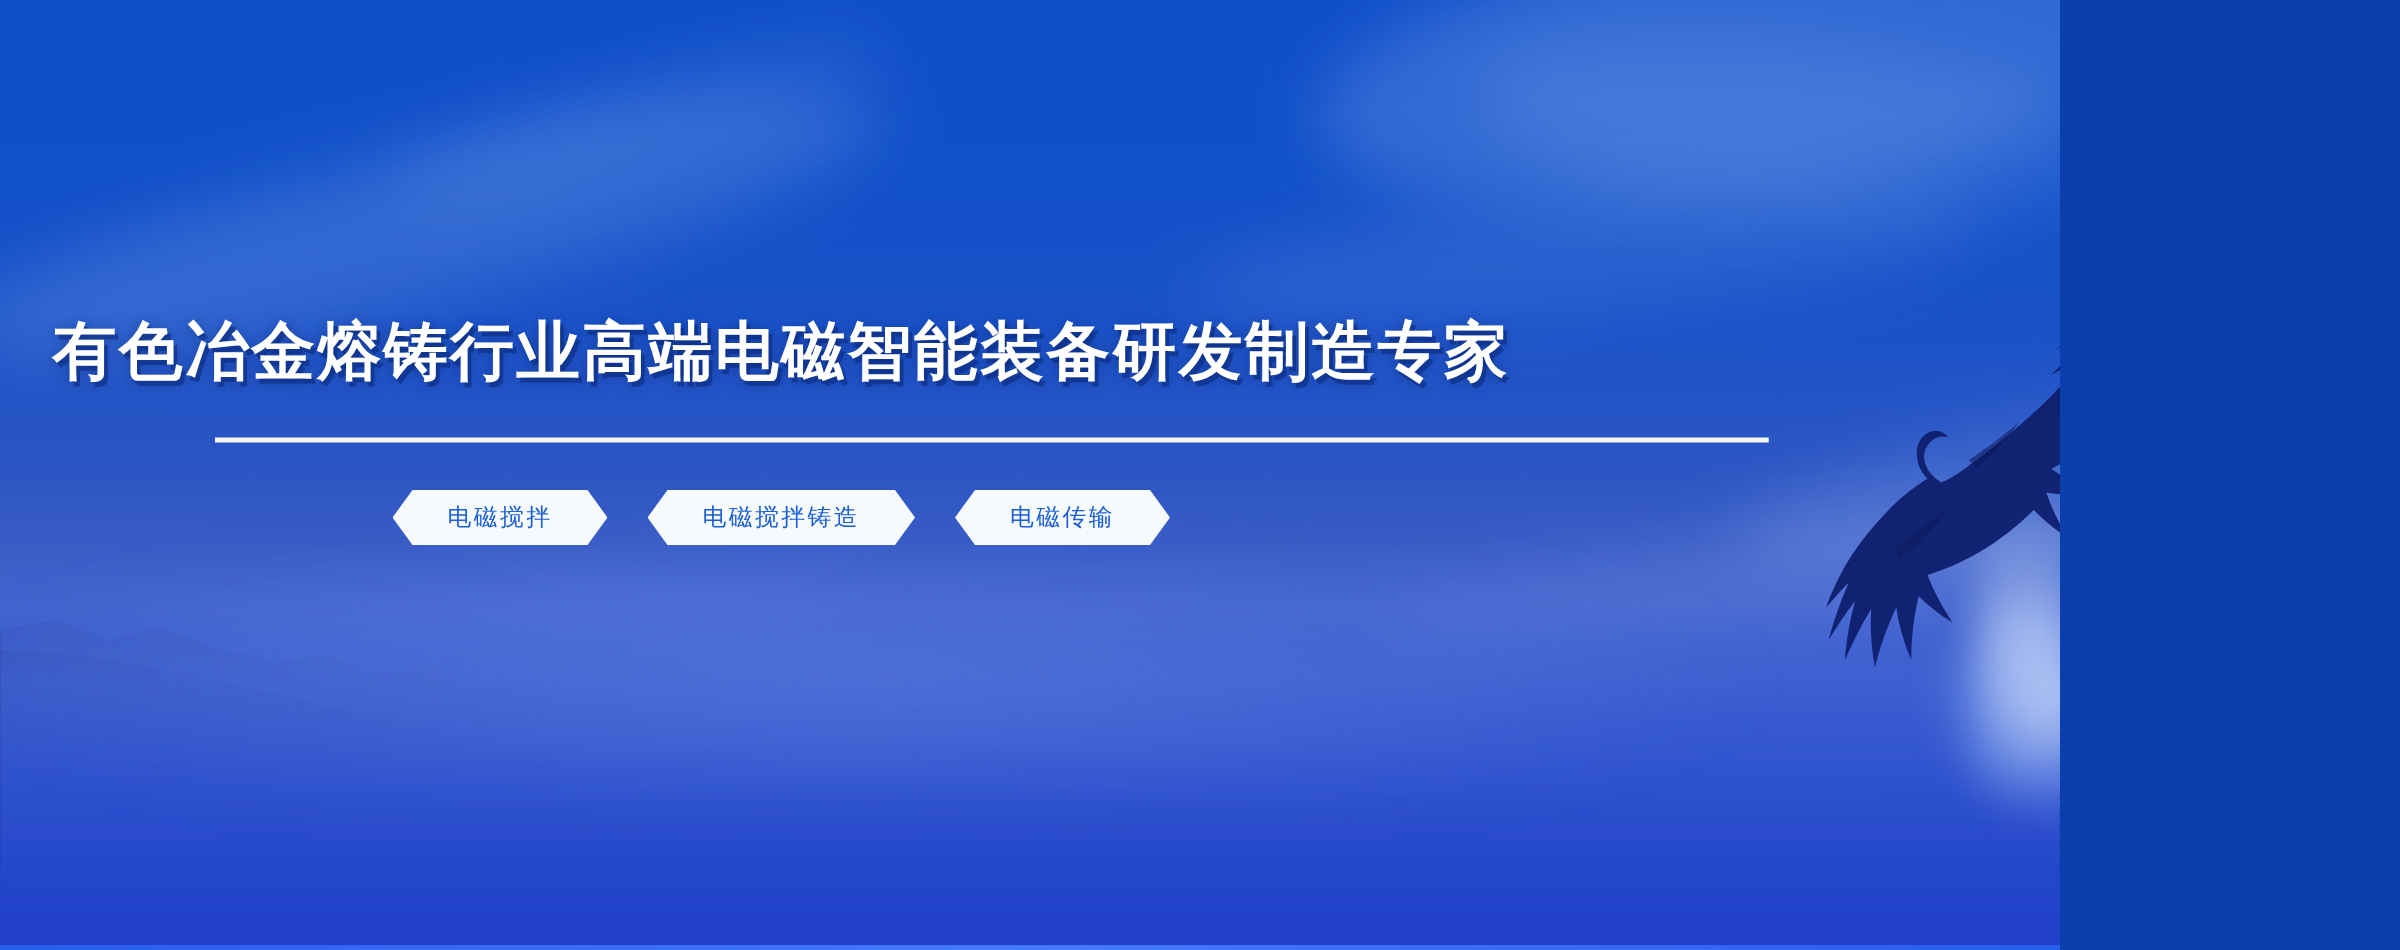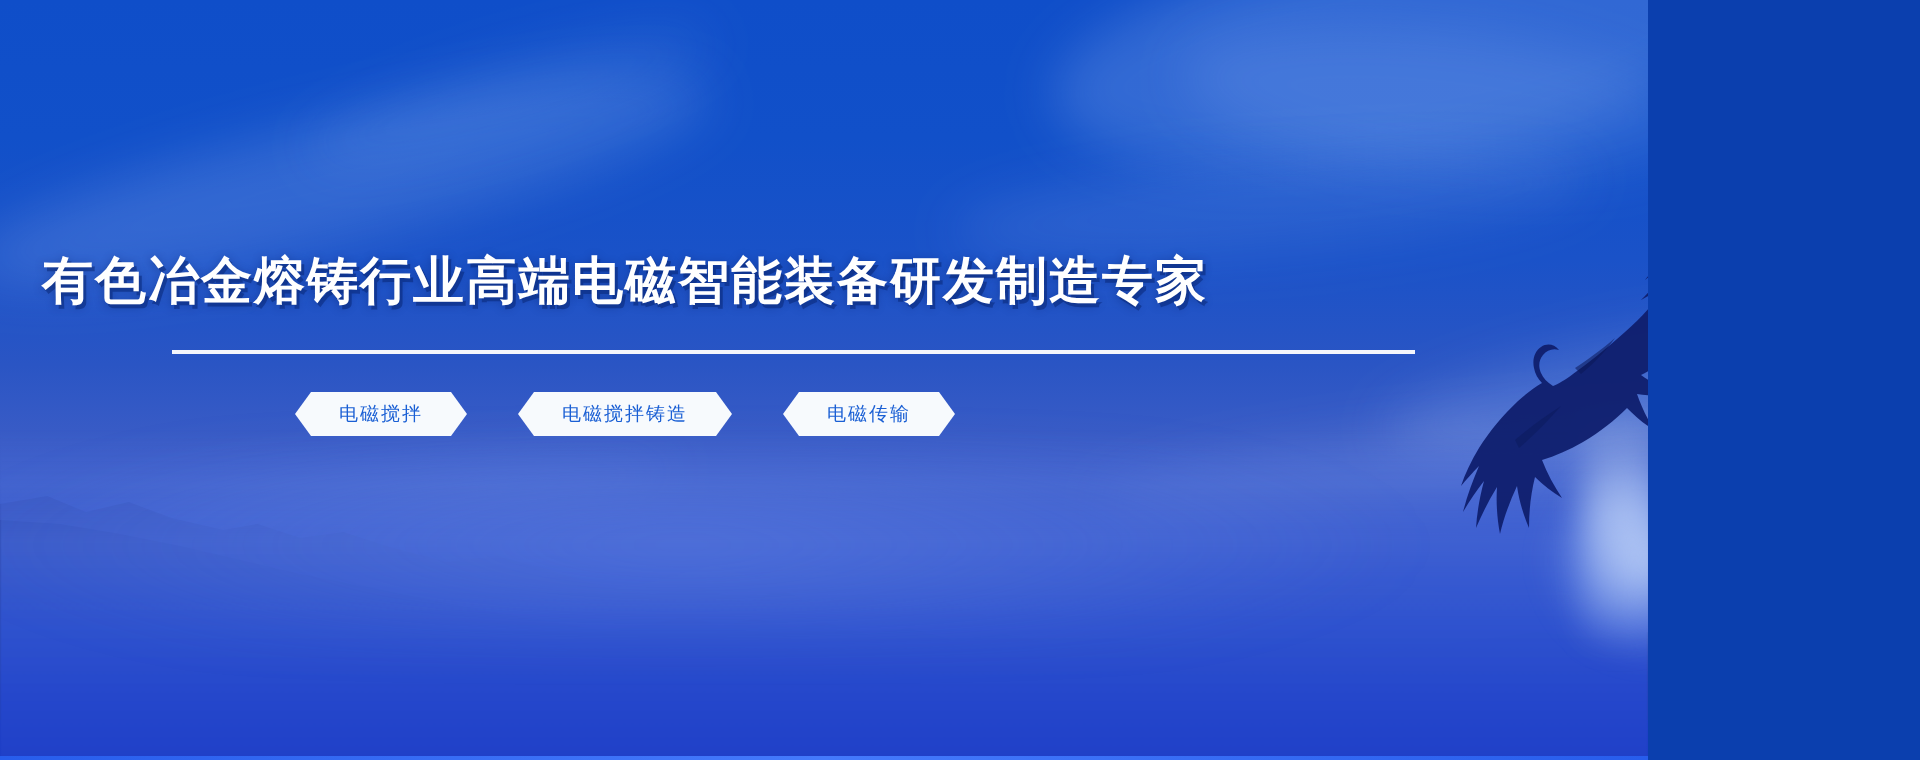--- a/index.html
+++ b/index.html
@@ -201,21 +201,21 @@
     background: #ffffff;
     opacity: 0.95;
   }
 
   .tags {
     position: absolute;
     left: 0; right: 0;
     top: 392px;
     display: flex;
     justify-content: center;
-    gap: 51px;
+    gap: 32px;
   }
 
   .tag {
     position: relative;
     height: 44px;
     display: flex;
     align-items: center;
     justify-content: center;
     padding: 0 44px;
     color: #1a5fd4;

